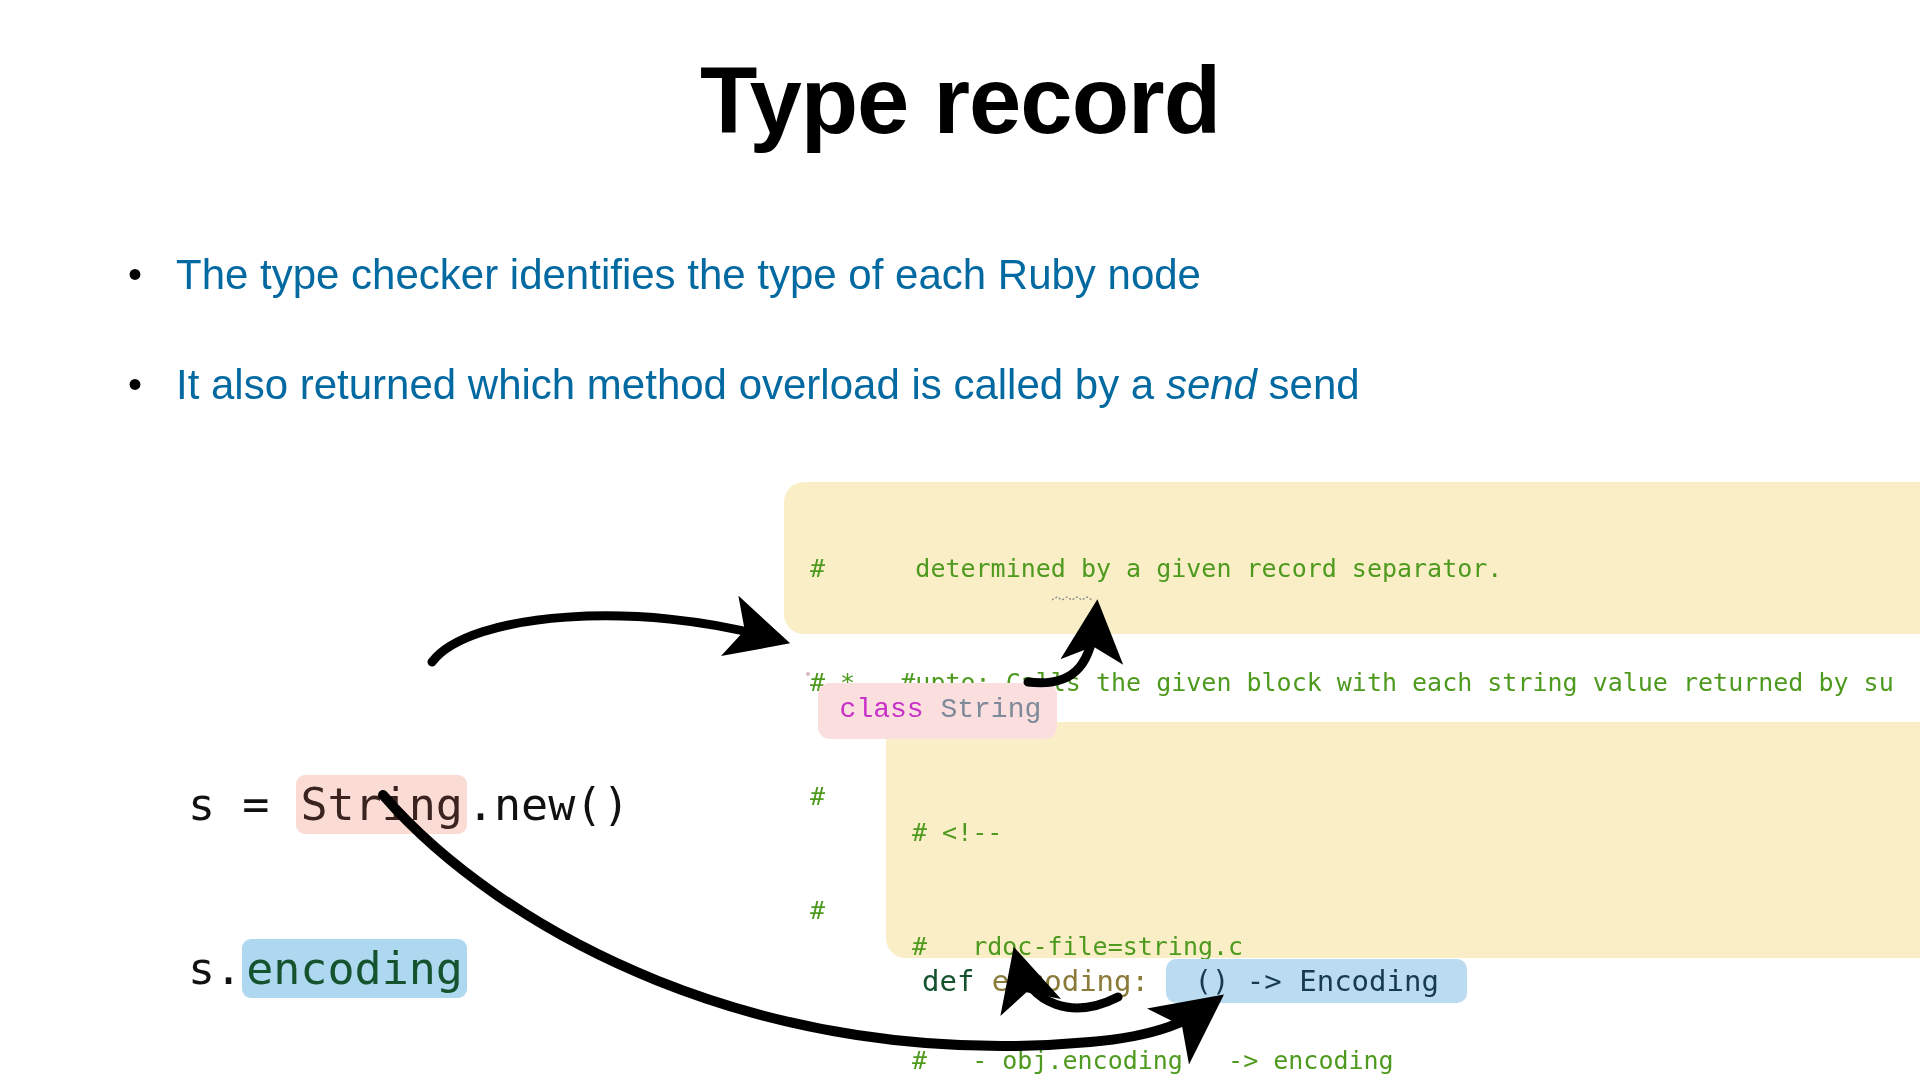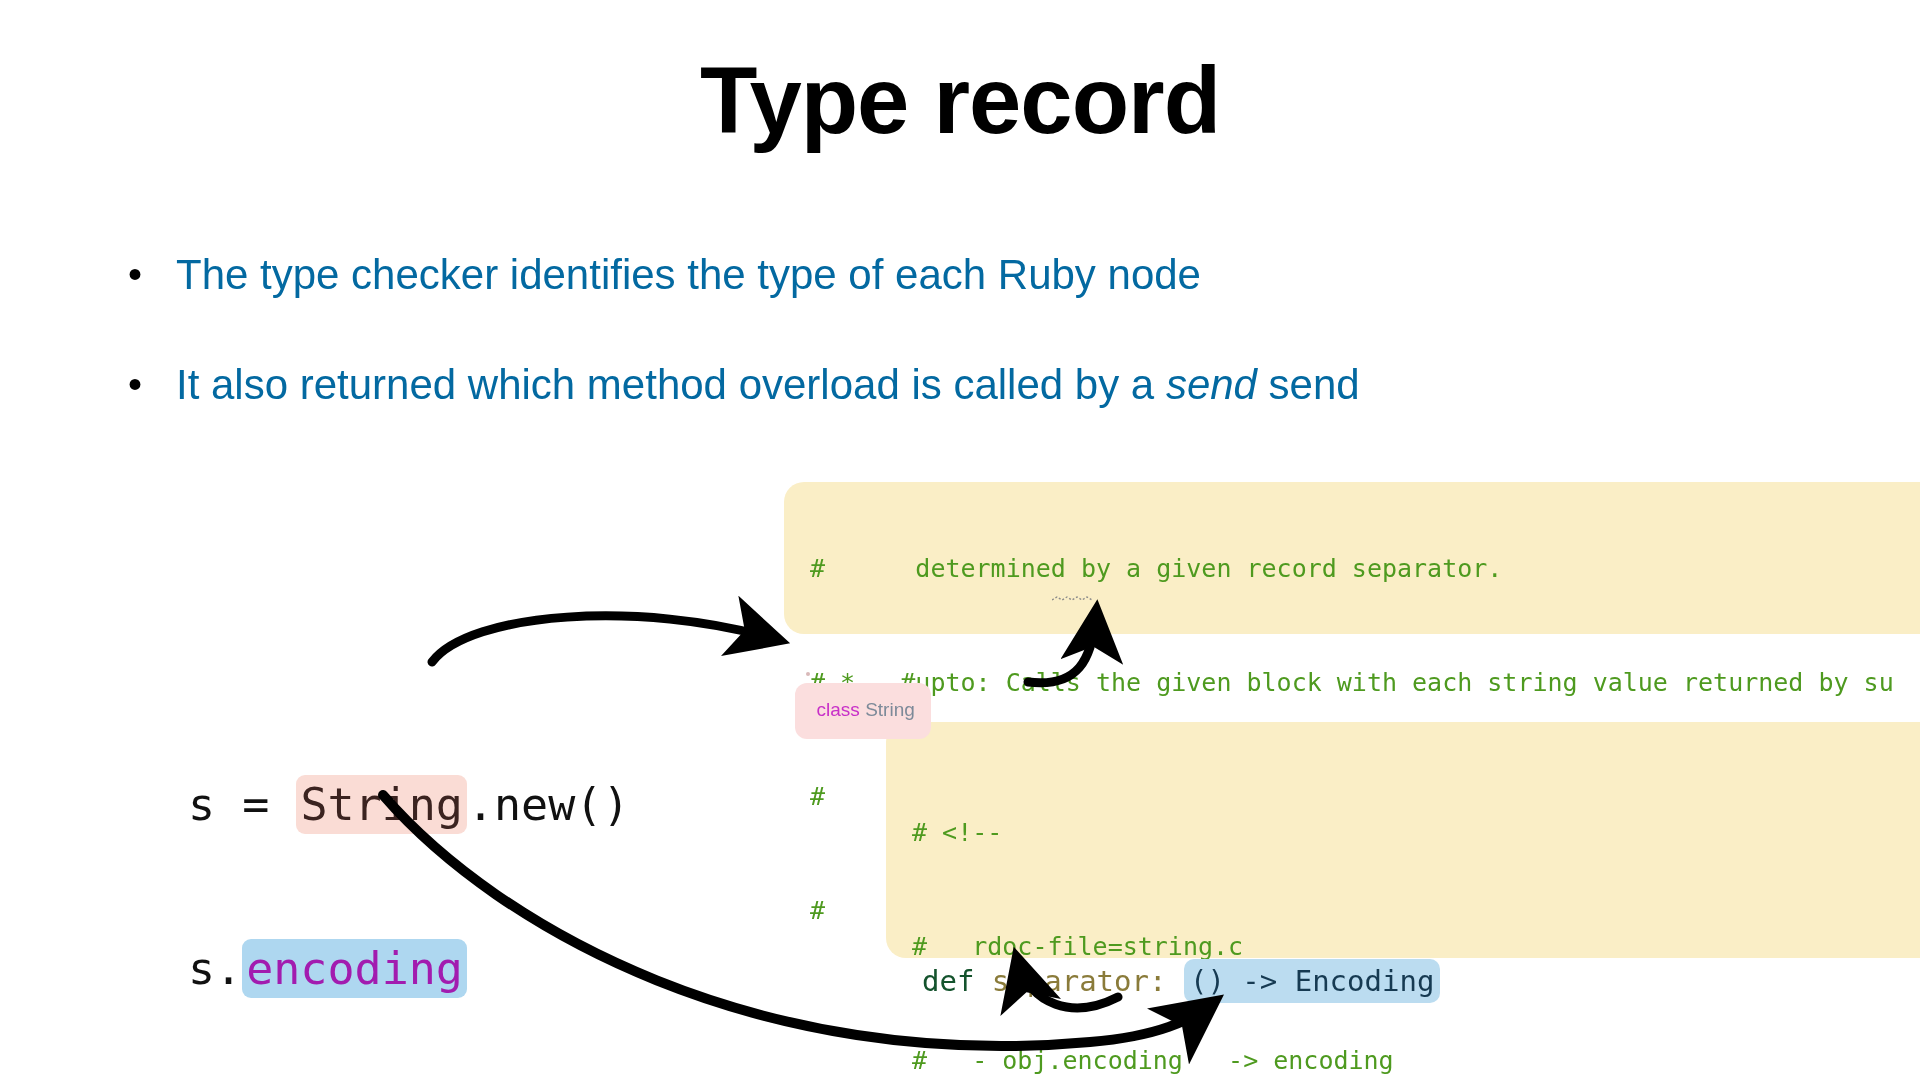--- a/index.html
+++ b/index.html
@@ -75,21 +75,21 @@
   }
   #code-sample .line { position: relative; height: 58px; }
   .hl-pink {
     background: #fadcd5;
     color: #3b2320;
     border-radius: 9px;
     padding: 3px 4px;
   }
   .hl-blue {
     background: #aed7f0;
-    color: #a21caf;
+    color: #14532d;
     border-radius: 9px;
     padding: 3px 4px;
   }
 
   
   .doc-panel {
     position: absolute;
     background: #faeec6;
     border-radius: 20px;
     font-family: "DejaVu Sans Mono", monospace;
@@ -132,22 +132,22 @@
     width: 42px;
     height: 8px;
     z-index: 4;
   }
 
   
   #rbs-class-line {
     position: absolute;
     left: 784px;
     top: 637px;
-    font-family: Liberation Sans, sans-serif;
-    font-size: 19px;
+    font-family: Liberation Mono, monospace;
+    font-size: 28px;
     line-height: 46px;
     white-space: pre;
     z-index: 5;
   }
   #rbs-class-line .sig-bg {
     background: #fbdede;
     border-radius: 12px;
     padding: 4px 16px 6px 22px;
     display: inline-block;
   }
@@ -173,21 +173,21 @@
     line-height: 46px;
     white-space: pre;
     z-index: 5;
   }
   .kw-def { color: #14532d; }
   .mname { color: #8a7b3a; }
   .sig-blue {
     background: #bbdcf0;
     color: #163a52;
     border-radius: 10px;
-    padding: 5px 6px;
+    padding: 5px 28px;
   }
 
   
   #arrow-layer {
     position: absolute;
     left: 0; top: 0;
     width: 1920px;
     height: 1080px;
     z-index: 8;
     pointer-events: none;
@@ -230,21 +230,21 @@
 
 <div class="doc-panel" id="doc-panel-bottom">
   <span class="doc-line"># &lt;!--</span>
   <span class="doc-line">#   rdoc-file=string.c</span>
   <span class="doc-line">#   - obj.encoding   -&gt; encoding</span>
   
   
   
 </div>
 
-<div id="rbs-def-line"><span class="kw-def">def</span><span> </span><span class="mname">separator:</span><span> </span><span class="sig-blue">() -&gt; Encoding</span></div>
+<div id="rbs-def-line"><span class="kw-def">def</span><span> </span><span class="mname">encoding:</span><span> </span><span class="sig-blue">() -&gt; Encoding</span></div>
 
 <div id="code-sample">
   <div class="line"><span>s = </span><span class="hl-pink">String</span><span>.new()</span></div>
   <div class="line"><span>s.</span><span class="hl-blue">encoding</span></div>
 </div>
 
 <svg id="arrow-layer" viewBox="0 0 1920 1080">
   <defs>
     <marker id="ah" viewBox="0 0 12 12" refX="9" refY="6" markerWidth="7" markerHeight="7" orient="auto-start-reverse">
       <path d="M0 0 L12 6 L0 12 L3 6 Z" fill="#000000"></path>

